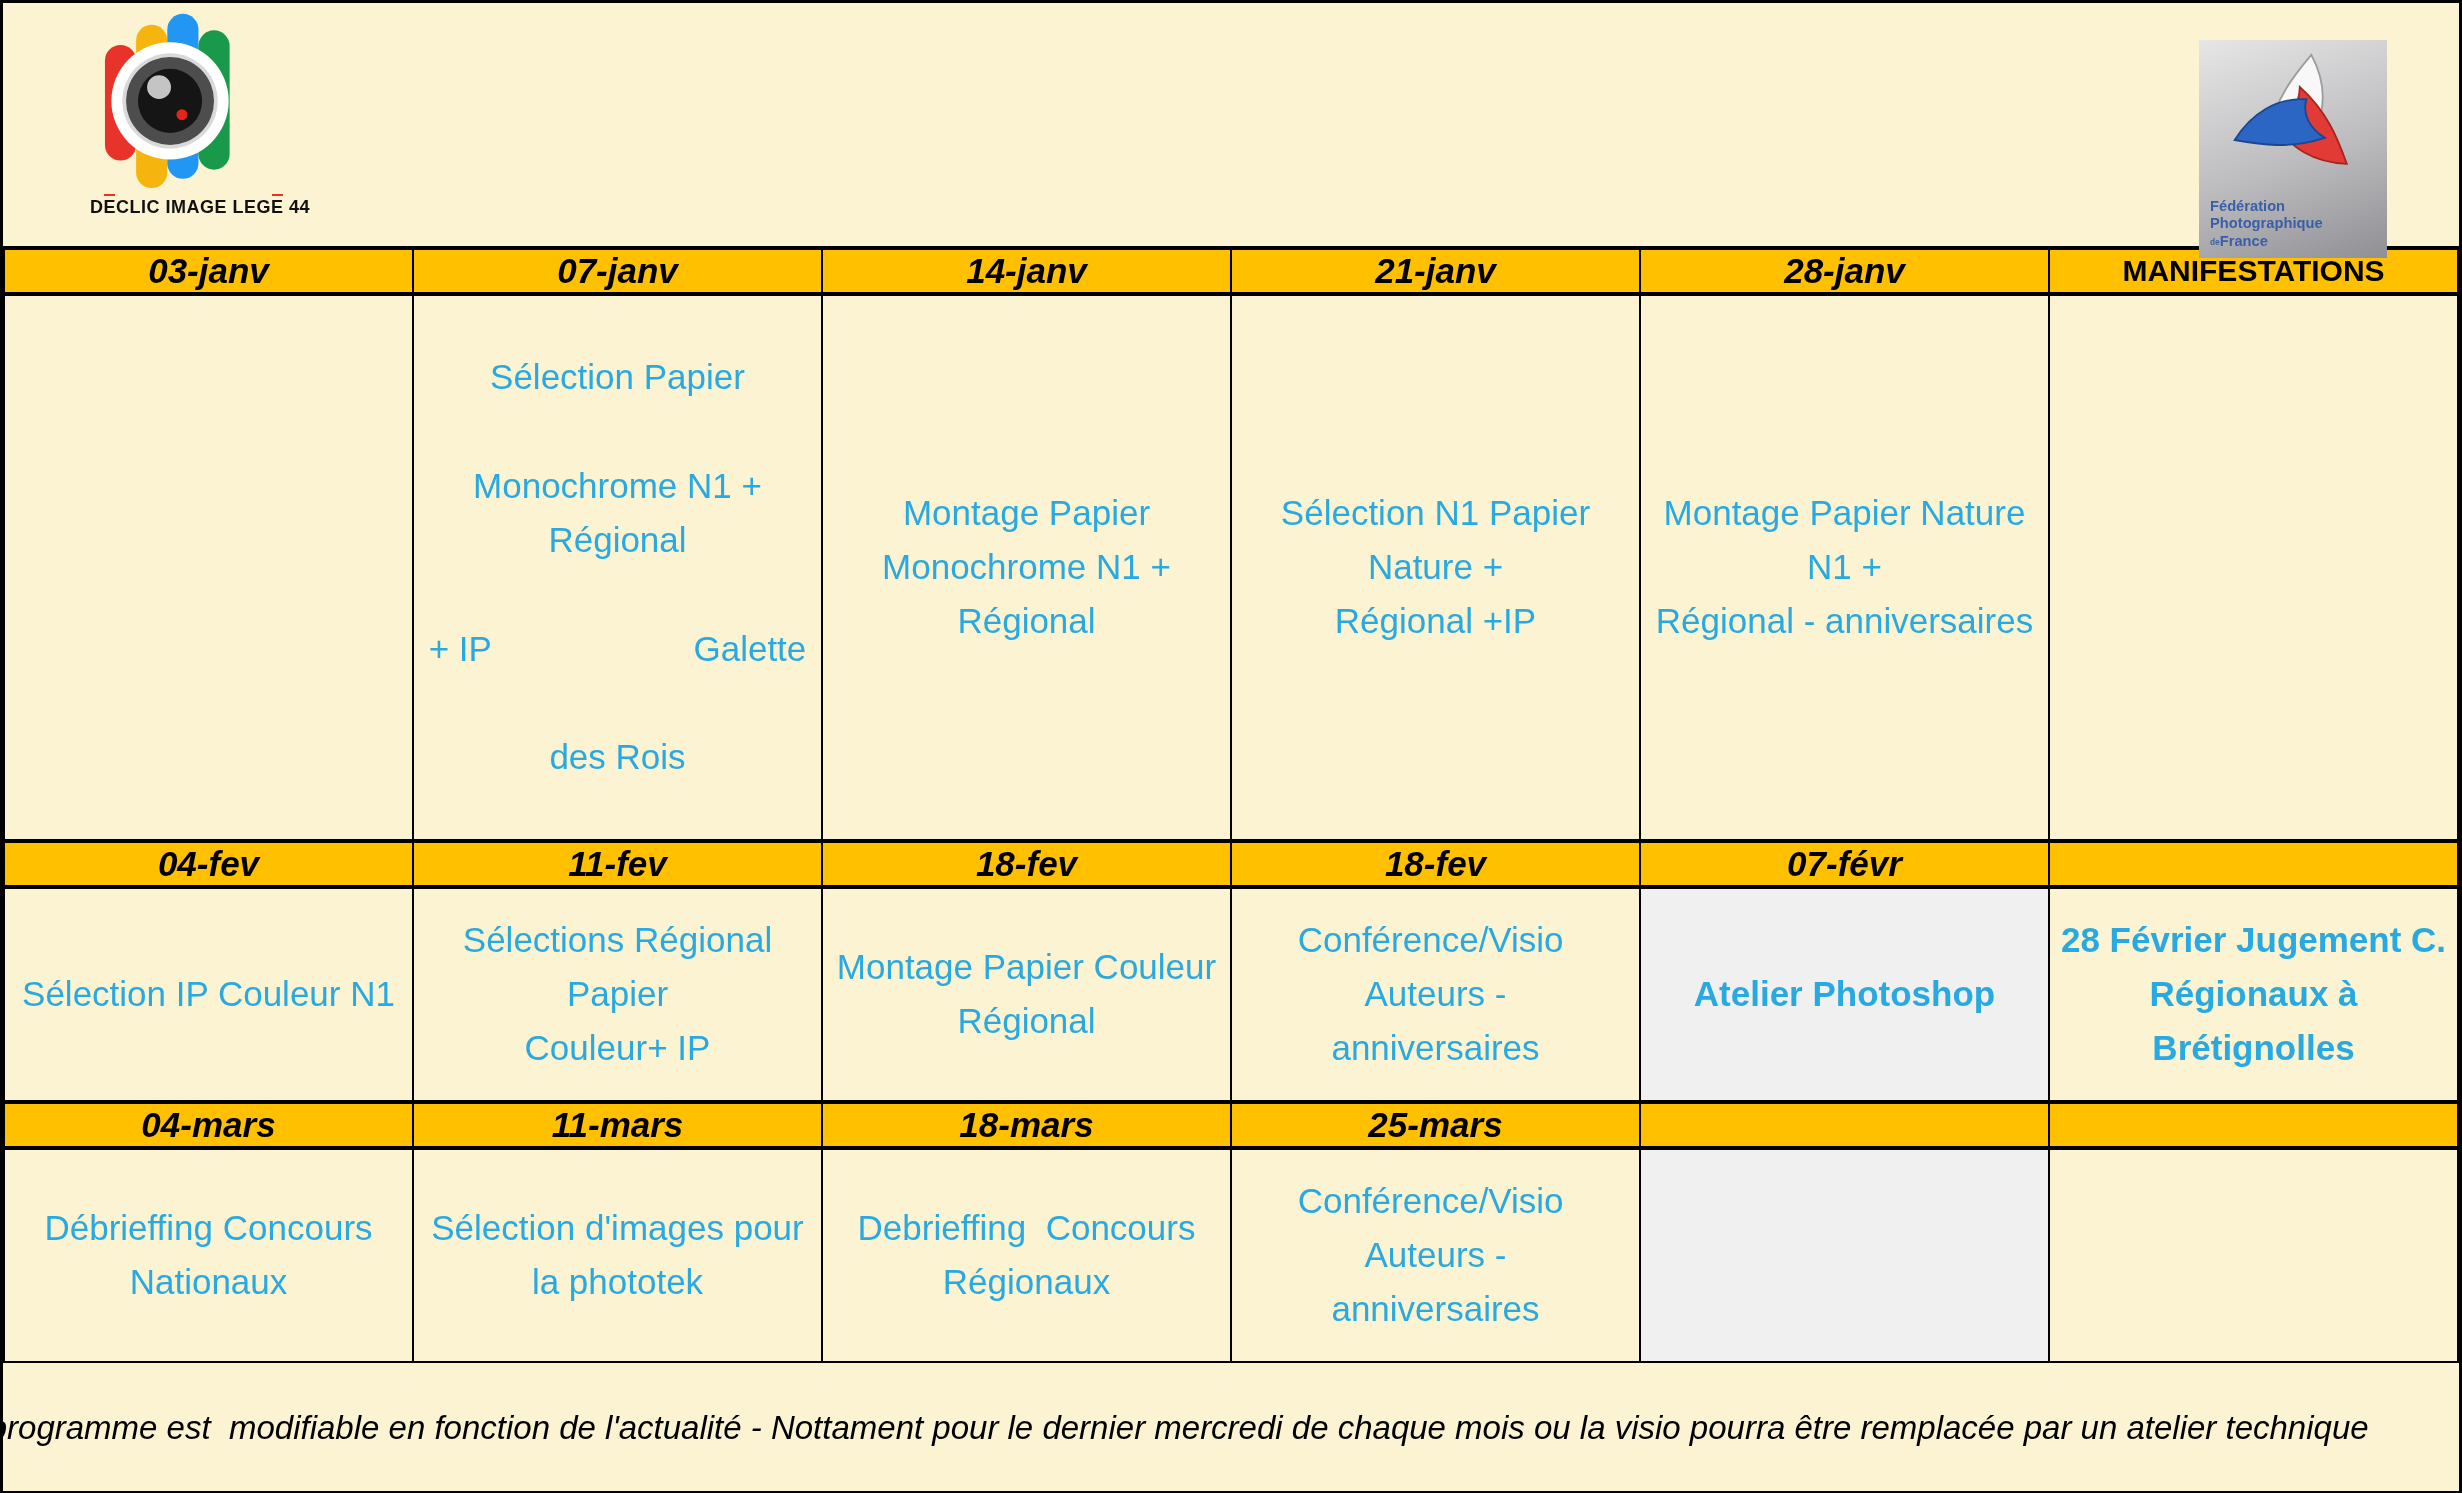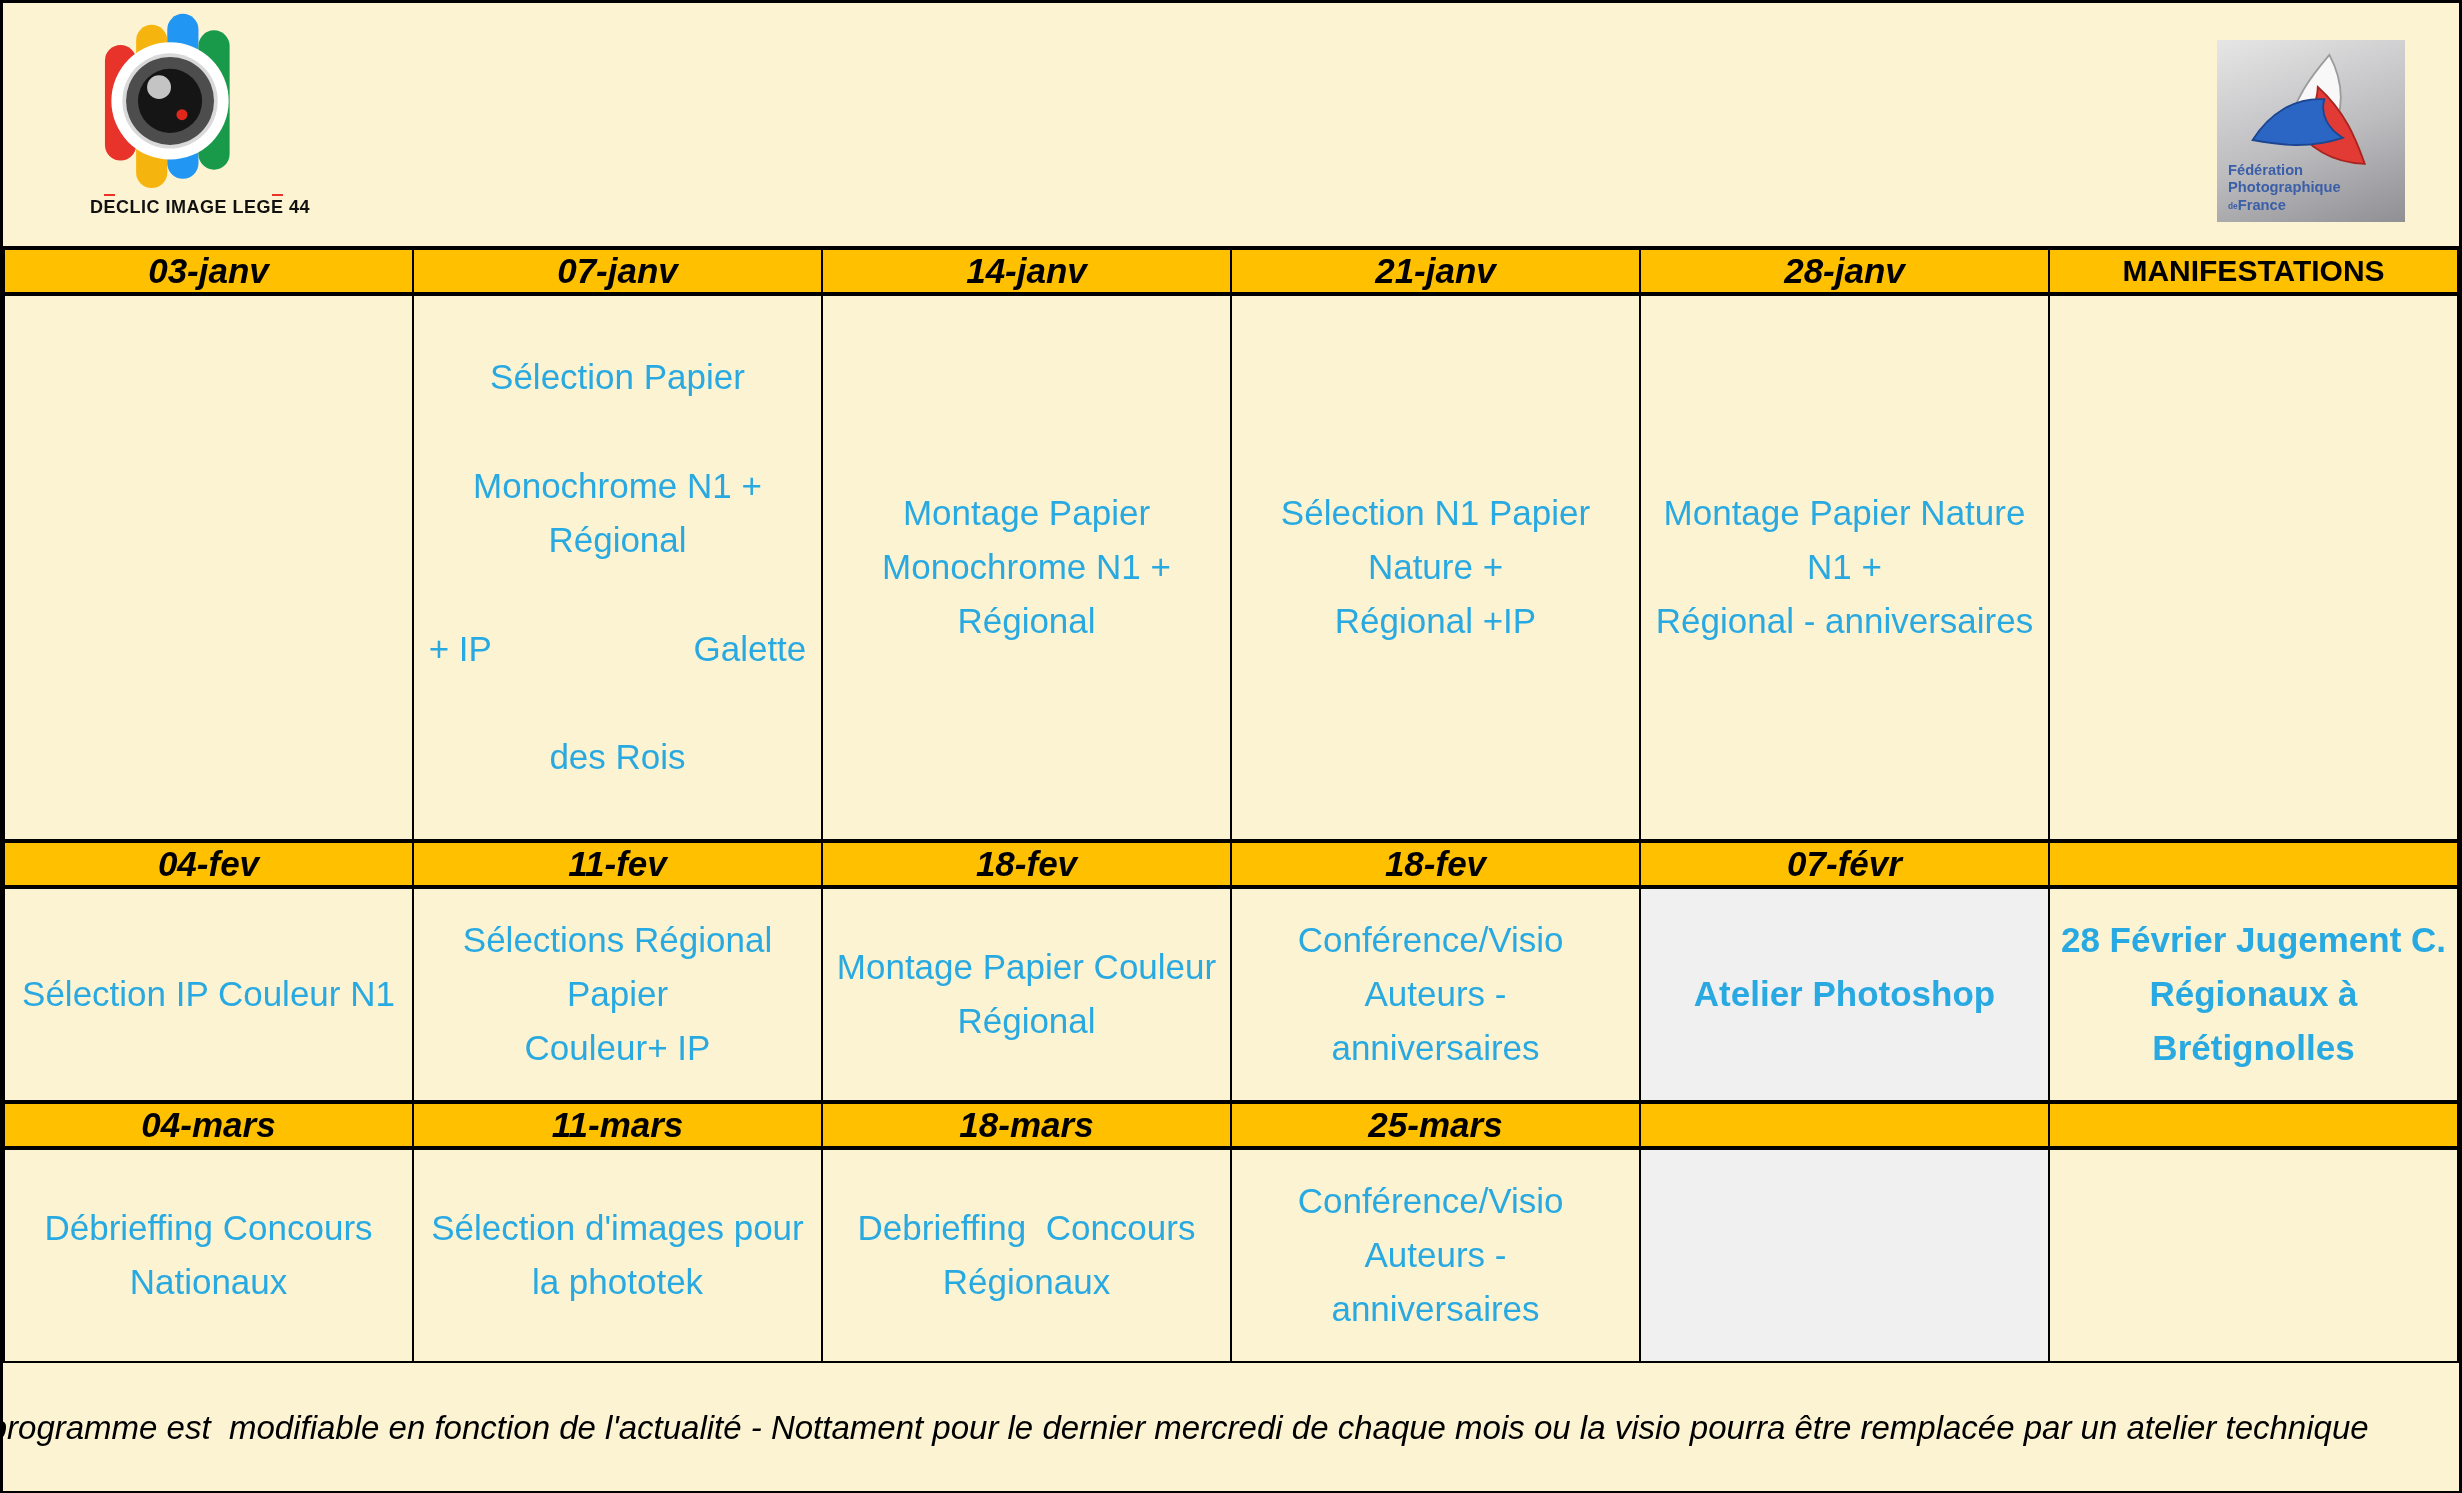--- a/index.html
+++ b/index.html
@@ -12,21 +12,21 @@
   .masthead{position:relative;height:243px;}
   .title-block{position:absolute;left:0;right:0;top:37px;text-align:center;}
   .title-line{font-size:57px;font-weight:bold;letter-spacing:0px;line-height:1.0;}
   .title-line + .title-line{margin-top:18.4px;}
   .club-logo{position:absolute;left:87px;top:9.2px;width:170px;text-align:left;}
   .club-logo svg{display:block;margin-left:13px;}
   .club-text{margin-top:9.2px;font-size:18px;font-weight:bold;color:#111;letter-spacing:0.5px;white-space:nowrap;}
   .mac{display:inline-block;position:relative;}
   .mac::before{content:'';position:absolute;top:-3.7px;left:0.9px;right:0.9px;height:2.8px;background:#E8332A;}
   .fpf-logo{
-    position:absolute;right:54px;top:37px;width:188px;height:182px;
+    position:absolute;right:72px;top:37px;width:188px;height:218px;
     background:linear-gradient(160deg,#e6e6e6 0%,#bcbcbf 55%,#909094 100%);
     overflow:hidden;
     margin-left:28px;
   }
   .fpf-logo svg{position:absolute;left:0;top:-5.5px;}
   .fpf-text{position:absolute;left:11px;bottom:7.4px;color:#3A5EA8;font-weight:bold;line-height:1.2;}
   .fpf-text div{font-size:14.7px;}
   .fpf-de{font-size:8.3px;vertical-align:0.9px;}
   
   table.prog{width:100%;border-collapse:collapse;table-layout:fixed;}

